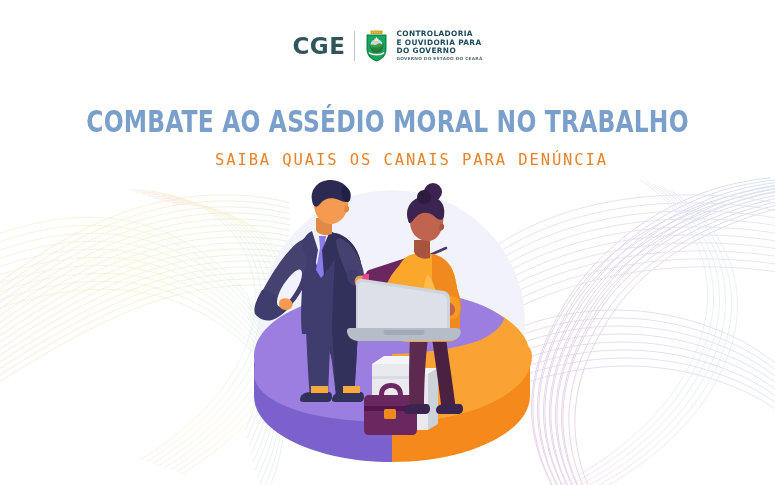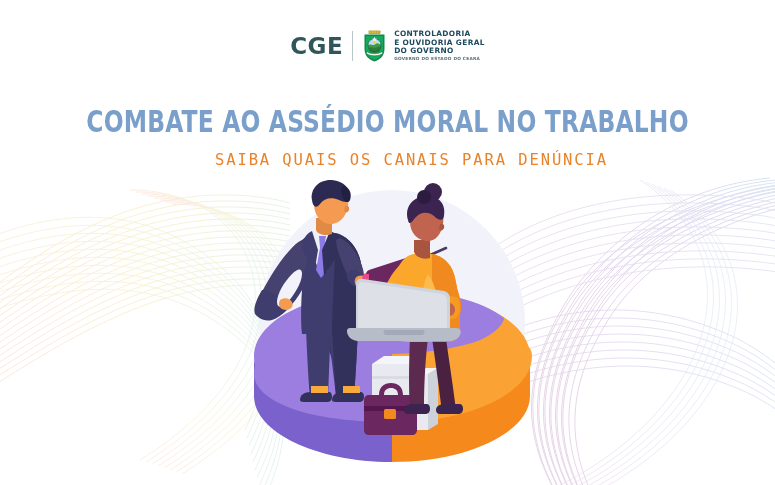--- a/index.html
+++ b/index.html
@@ -279,21 +279,21 @@
         <path d="M12,31 C17,26 22,33 27,28 C32,24 36,30 38,29 L38,32 A13,13 0 0,1 12,32 Z" fill="#3f9c45"></path>
         <path d="M13,36 C19,32 24,38 31,34 C34,32 37,34 38,33 L38,36 A13,13 0 0,1 13,38 Z" fill="#2b7f39"></path>
         <circle cx="25" cy="30" r="13" fill="none" stroke="#0d6b3c" stroke-width="1.6"></circle>
 
         <path d="M25,13.5 L26.4,17 L30,17.2 L27.2,19.5 L28.2,23 L25,21 L21.8,23 L22.8,19.5 L20,17.2 L23.6,17 Z" fill="#f4f4f4"></path>
 
         <path d="M9,43 C17,49 33,49 41,43 L41,47 C33,53 17,53 9,47 Z" fill="#ffffff" stroke="#0d6b3c" stroke-width="0.9"></path>
       </svg>
       <div class="logo-text">
         <div class="logo-text-main">CONTROLADORIA</div>
-        <div class="logo-text-main">E OUVIDORIA GERAL</div>
+        <div class="logo-text-main">E OUVIDORIA PARA</div>
         <div class="logo-text-main">DO GOVERNO</div>
         <div class="logo-text-sub">GOVERNO DO ESTADO DO CEARÁ</div>
       </div>
     </div>
   </div>
 
   <div class="title">COMBATE AO ASSÉDIO MORAL NO TRABALHO</div>
   <div class="subtitle">SAIBA QUAIS OS CANAIS PARA DENÚNCIA</div>
 
   <svg class="illustration" viewBox="0 0 320 307" xmlns="http://www.w3.org/2000/svg">

